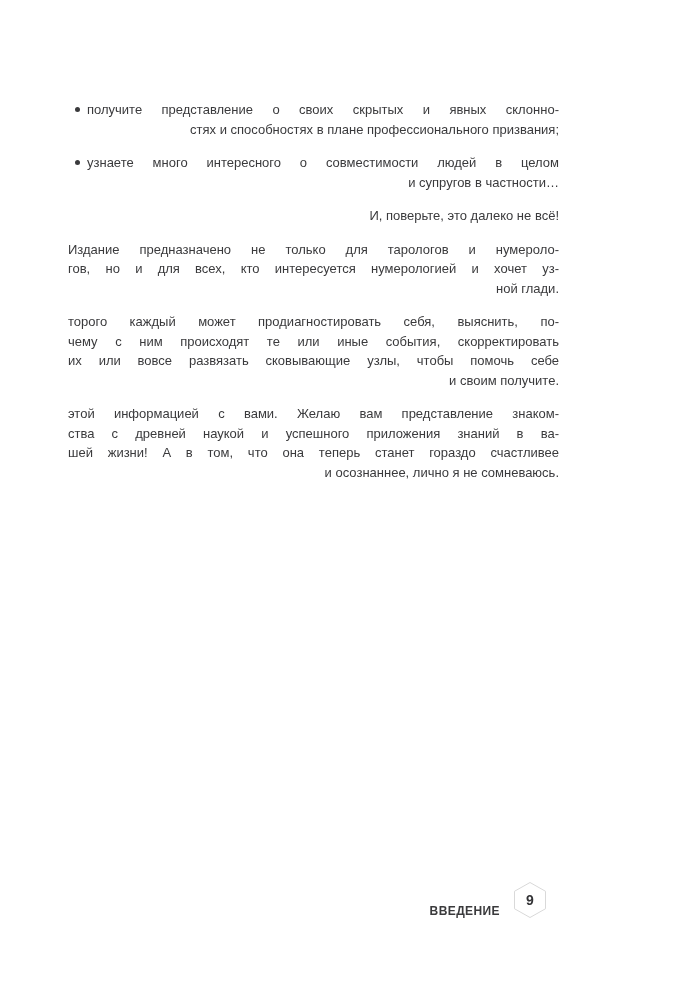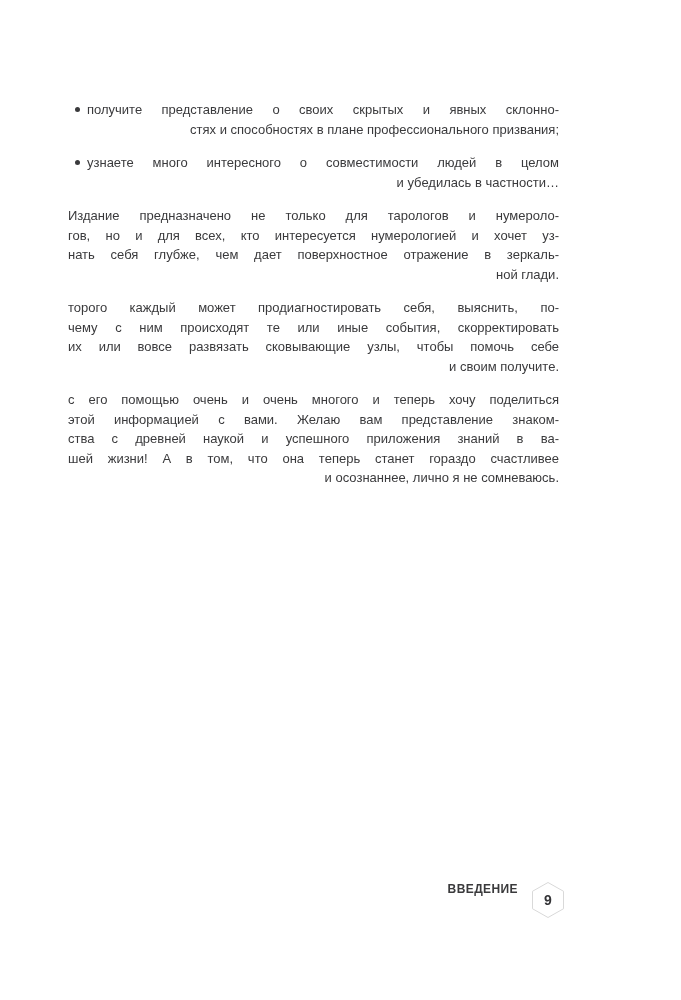--- a/index.html
+++ b/index.html
@@ -49,24 +49,24 @@
     text-align: right;
   }
   .jl {
     text-align: justify;
     text-align-last: justify;
   }
 
   .footer {
     position: absolute;
     top: 882px;
-    right: 117px;
+    right: 135px;
     height: 36px;
     display: flex;
-    align-items: flex-start;
+    align-items: flex-end;
     gap: 14px;
   }
 
   .footer-label {
     font-size: 12px;
     font-weight: 700;
     letter-spacing: 0.4px;
     color: #3a3a3c;
   }
 
@@ -95,41 +95,42 @@
       <div class="bullet-text">
           <div class="line jl">получите представление о своих скрытых и явных склонно-</div>
           <div class="line">стях и способностях в плане профессионального призвания;</div>
         </div>
     </div>
 
     <div class="bullet-item">
       <span class="bullet-dot"></span>
       <div class="bullet-text">
           <div class="line jl">узнаете много интересного о совместимости людей в целом</div>
-          <div class="line">и убедилась в частности…</div>
+          <div class="line">и супругов в частности…</div>
         </div>
     </div>
 
+    <div class="para">
+        <div class="line">И, поверьте, это далеко не всё!</div>
+      </div>
 
     <div class="para">
         <div class="line jl">Издание предназначено не только для тарологов и нумероло-</div>
         <div class="line jl">гов, но и для всех, кто интересуется нумерологией и хочет уз-</div>
-        <div class="line jl">нать себя глубже, чем дает поверхностное отражение в зеркаль-</div>
         <div class="line">ной глади.</div>
       </div>
 
     <div class="para">
         <div class="line jl">торого каждый может продиагностировать себя, выяснить, по-</div>
         <div class="line jl">чему с ним происходят те или иные события, скорректировать</div>
         <div class="line jl">их или вовсе развязать сковывающие узлы, чтобы помочь себе</div>
         <div class="line">и своим получите.</div>
       </div>
 
     <div class="para">
-        <div class="line jl">с его помощью очень и очень многого и теперь хочу поделиться</div>
         <div class="line jl">этой информацией с вами. Желаю вам представление знаком-</div>
         <div class="line jl">ства с древней наукой и успешного приложения знаний в ва-</div>
         <div class="line jl">шей жизни! А в том, что она теперь станет гораздо счастливее</div>
         <div class="line">и осознаннее, лично я не сомневаюсь.</div>
       </div>
 
   </div>
 
   <div class="footer">
     <span class="footer-label">ВВЕДЕНИЕ</span>

